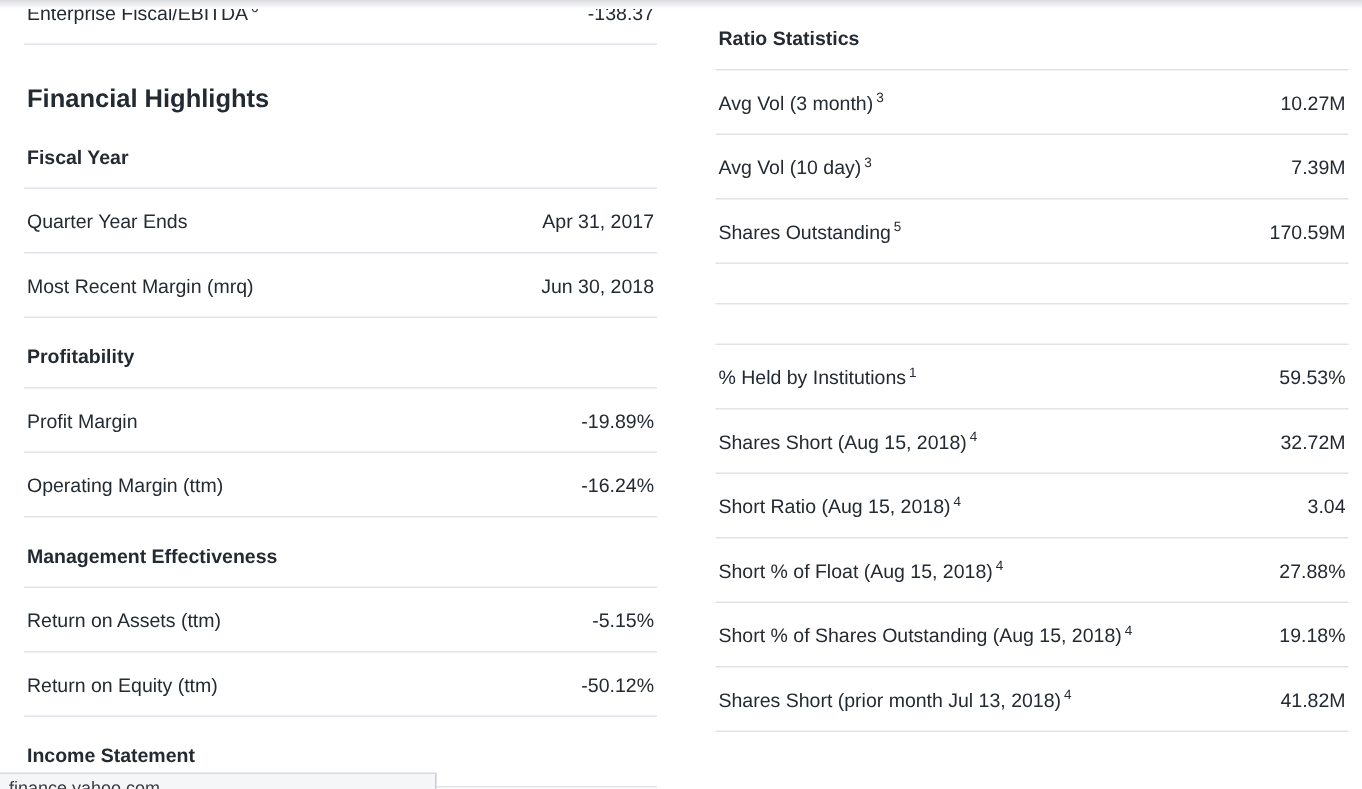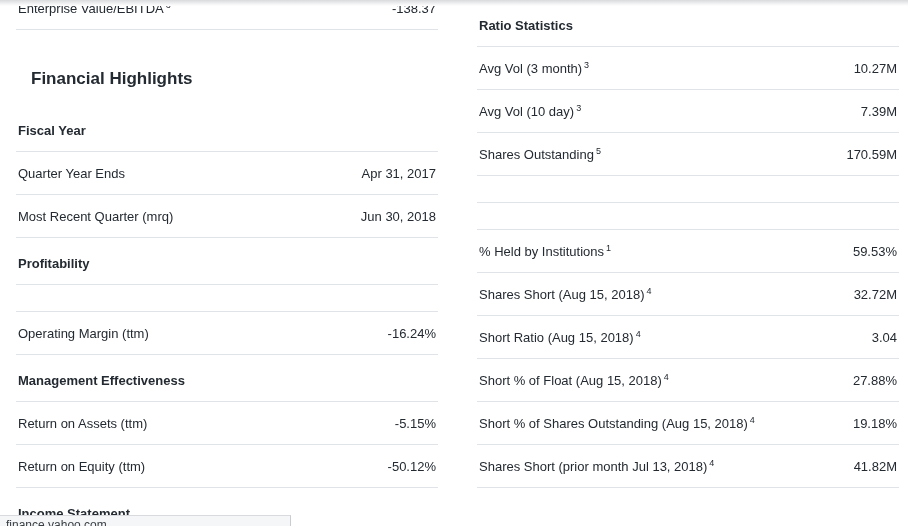--- a/index.html
+++ b/index.html
@@ -43,21 +43,21 @@
   .col-left  { left: 16px;  width: 422px; }
   .col-right { left: 477px; width: 422px; }
 
   
   .section-title {
     font-size: 17px;
     font-weight: bold;
     line-height: 20px;
     color: #232a31;
     padding: 0 2px;
-    margin: 13px;
+    margin: 0;
   }
 
   
   .sub-title {
     font-size: 13px;
     font-weight: bold;
     line-height: 16px;
     color: #232a31;
     padding: 0 2px;
     margin: 0;
@@ -124,21 +124,21 @@
 </head>
 <body>
 
 <div class="top-shade"></div>
 
 <div class="page">
 
   <div class="col col-left">
 
     <div class="row" style="padding-top:1px;">
-      <span class="label"><span>Enterprise Value/EBITDA</span><span class="sup">6</span></span>
+      <span class="label"><span>Enterprise Fiscal/EBITDA</span><span class="sup">6</span></span>
       <span class="value">-138.37</span>
     </div>
     <div class="sp" style="height:12px;"></div>
     <div class="divider"></div>
 
     <div class="sp" style="height:26px;"></div>
     <h2 class="section-title">Financial Highlights</h2>
 
     <div class="sp" style="height:21px;"></div>
     <h3 class="sub-title">Fiscal Year</h3>
@@ -148,32 +148,36 @@
     <div class="sp" style="height:14px;"></div>
     <div class="row">
       <span class="label"><span>Quarter Year Ends</span><span class="sup"></span></span>
       <span class="value">Apr 31, 2017</span>
     </div>
     <div class="sp" style="height:12px;"></div>
     <div class="divider"></div>
 
     <div class="sp" style="height:14px;"></div>
     <div class="row">
-      <span class="label"><span>Most Recent Quarter (mrq)</span><span class="sup"></span></span>
+      <span class="label"><span>Most Recent Margin (mrq)</span><span class="sup"></span></span>
       <span class="value">Jun 30, 2018</span>
     </div>
     <div class="sp" style="height:12px;"></div>
     <div class="divider"></div>
 
     <div class="sp" style="height:18px;"></div>
     <h3 class="sub-title">Profitability</h3>
     <div class="sp" style="height:12px;"></div>
     <div class="divider"></div>
 
     <div class="sp" style="height:14px;"></div>
+    <div class="row">
+      <span class="label"><span>Profit Margin</span><span class="sup"></span></span>
+      <span class="value">-19.89%</span>
+    </div>
     <div class="sp" style="height:12px;"></div>
     <div class="divider"></div>
 
     <div class="sp" style="height:14px;"></div>
     <div class="row">
       <span class="label"><span>Operating Margin (ttm)</span><span class="sup"></span></span>
       <span class="value">-16.24%</span>
     </div>
     <div class="sp" style="height:12px;"></div>
     <div class="divider"></div>

